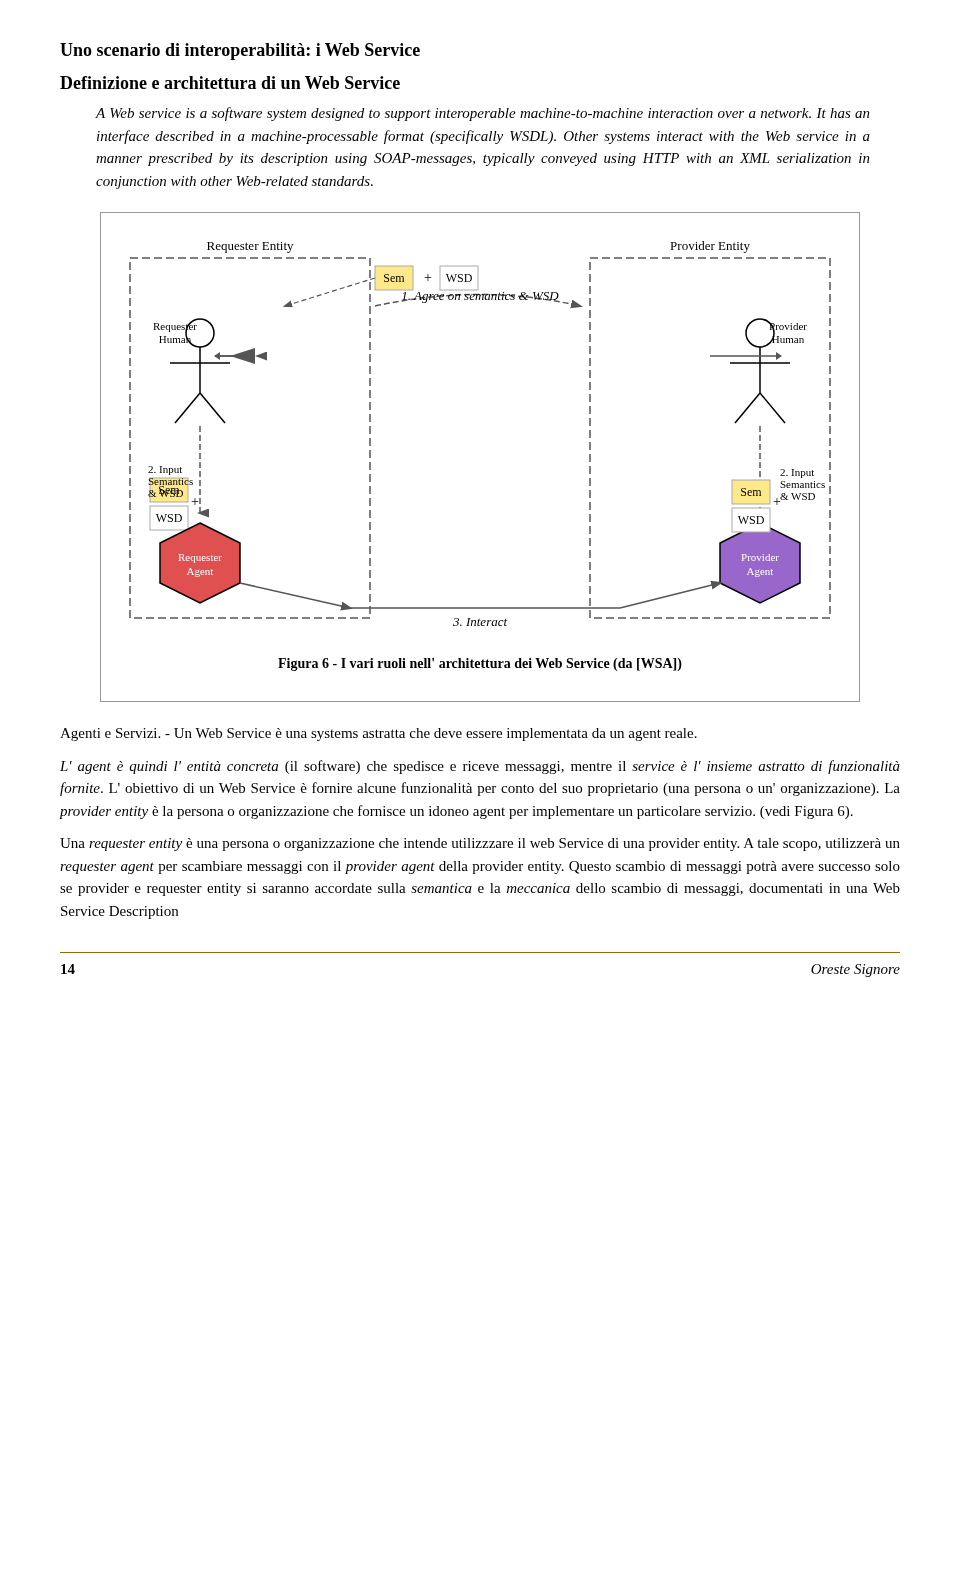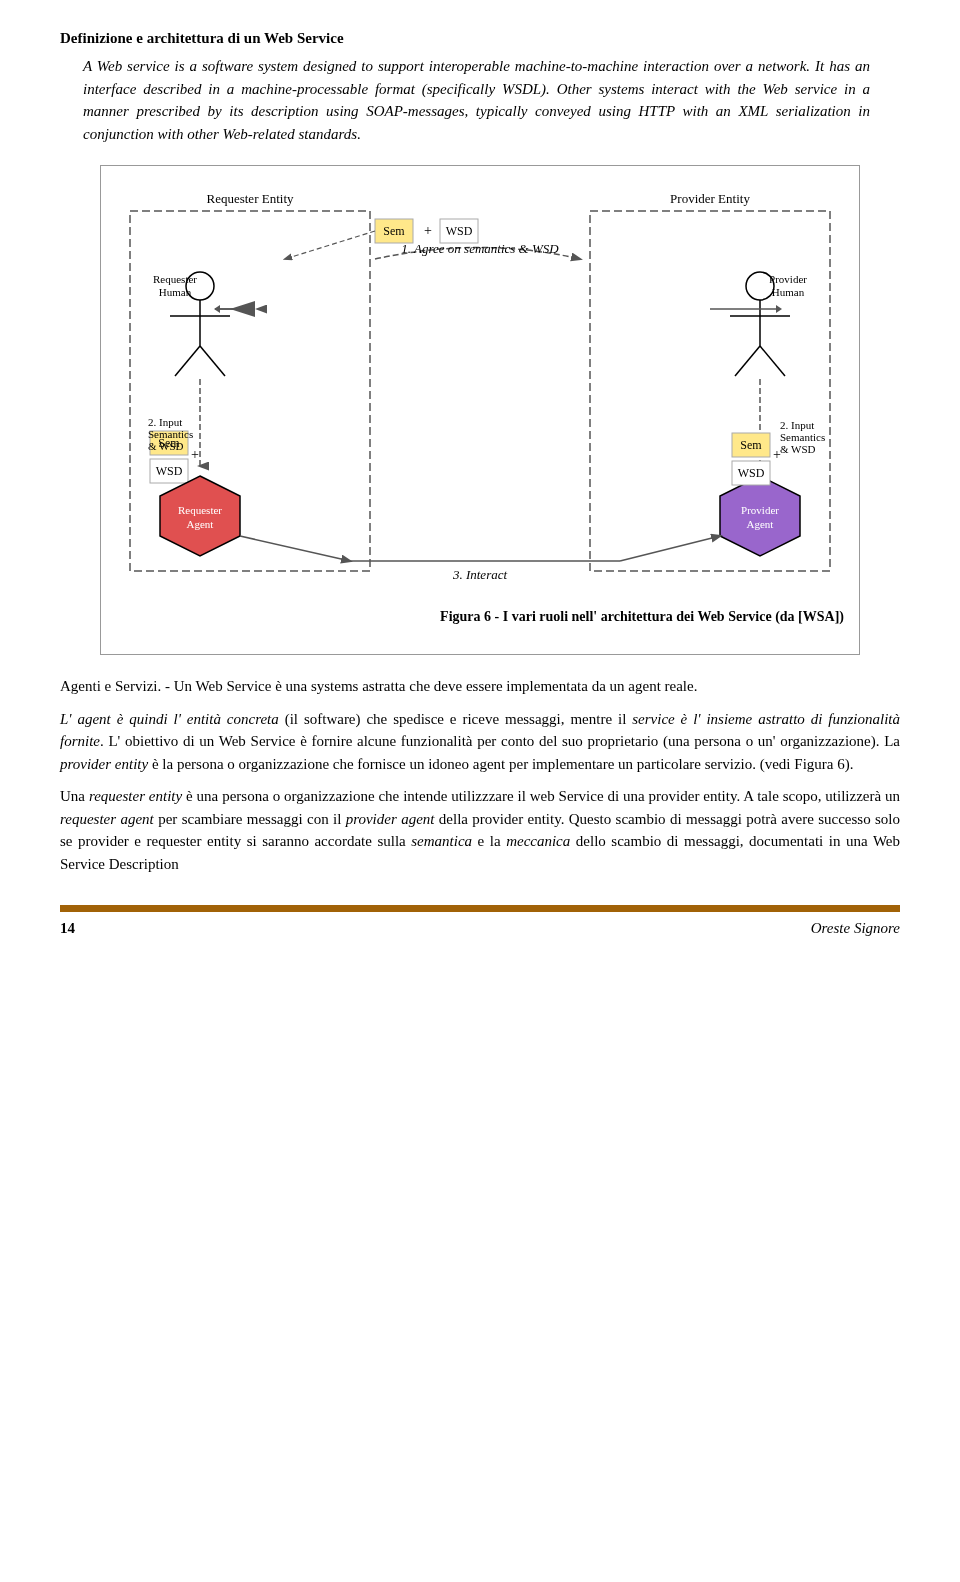--- a/index.html
+++ b/index.html
@@ -21,47 +21,47 @@
       margin-bottom: 10px;
       line-height: 1.5;
     }
     .section-heading {
       font-size: 18px;
       font-weight: bold;
       margin-bottom: 12px;
       margin-top: 10px;
     }
     .sub-heading {
-      font-size: 15px;
+      font-size: 18px;
       font-weight: bold;
       margin-bottom: 8px;
     }
     .italic { font-style: italic; }
     .bold { font-weight: normal; }
     .diagram-container {
       border: 1px solid #999;
       margin: 20px auto;
       padding: 15px;
       width: 760px;
       position: relative;
       background: #fff;
     }
     .fig-caption {
-      text-align: right;
+      text-align: center;
       font-weight: bold;
       font-size: 14px;
       margin-top: 8px;
       margin-bottom: 14px;
     }
     .page-footer {
       display: flex;
       justify-content: space-between;
       align-items: flex-end;
       margin-top: 30px;
-      border-top: 7px solid #a16207;
+      border-top: 1px solid #a16207;
       padding-top: 8px;
     }
     .footer-page-num {
       font-size: 15px;
       font-weight: bold;
     }
     .footer-author {
       font-size: 15px;
       font-style: italic;
     }
@@ -71,25 +71,26 @@
       display: flex;
       justify-content: center;
     }
   </style>
 </head>
 <body>
 
 <div class="page-content">
 
 
+  <div class="section-heading">Uno scenario di interoperabilità: i Web Service</div>
 
   <div class="sub-heading">Definizione e architettura di un Web Service</div>
 
 
-  <p class="italic" style="margin-left: 23px; margin-right: 30px;">
+  <p class="italic" style="margin-left: 36px; margin-right: 30px;">
     <span>A Web service is a software system designed to support interoperable machine-to-machine interaction over a network. It has an interface described in a machine-processable format (specifically WSDL). Other systems interact with the Web service in a manner prescribed by its description using SOAP-messages, typically conveyed using HTTP with an XML serialization in conjunction with other Web-related standards.</span>
   </p>
 
   <div class="diagram-container">
     <div class="diagram-svg-wrap">
       <svg width="720" height="420" viewBox="0 0 720 420">
 
         <rect x="10" y="30" width="240" height="360" fill="none" stroke="#555" stroke-width="1.5" stroke-dasharray="8,4"></rect>
 
         <rect x="470" y="30" width="240" height="360" fill="none" stroke="#555" stroke-width="1.5" stroke-dasharray="8,4"></rect>

